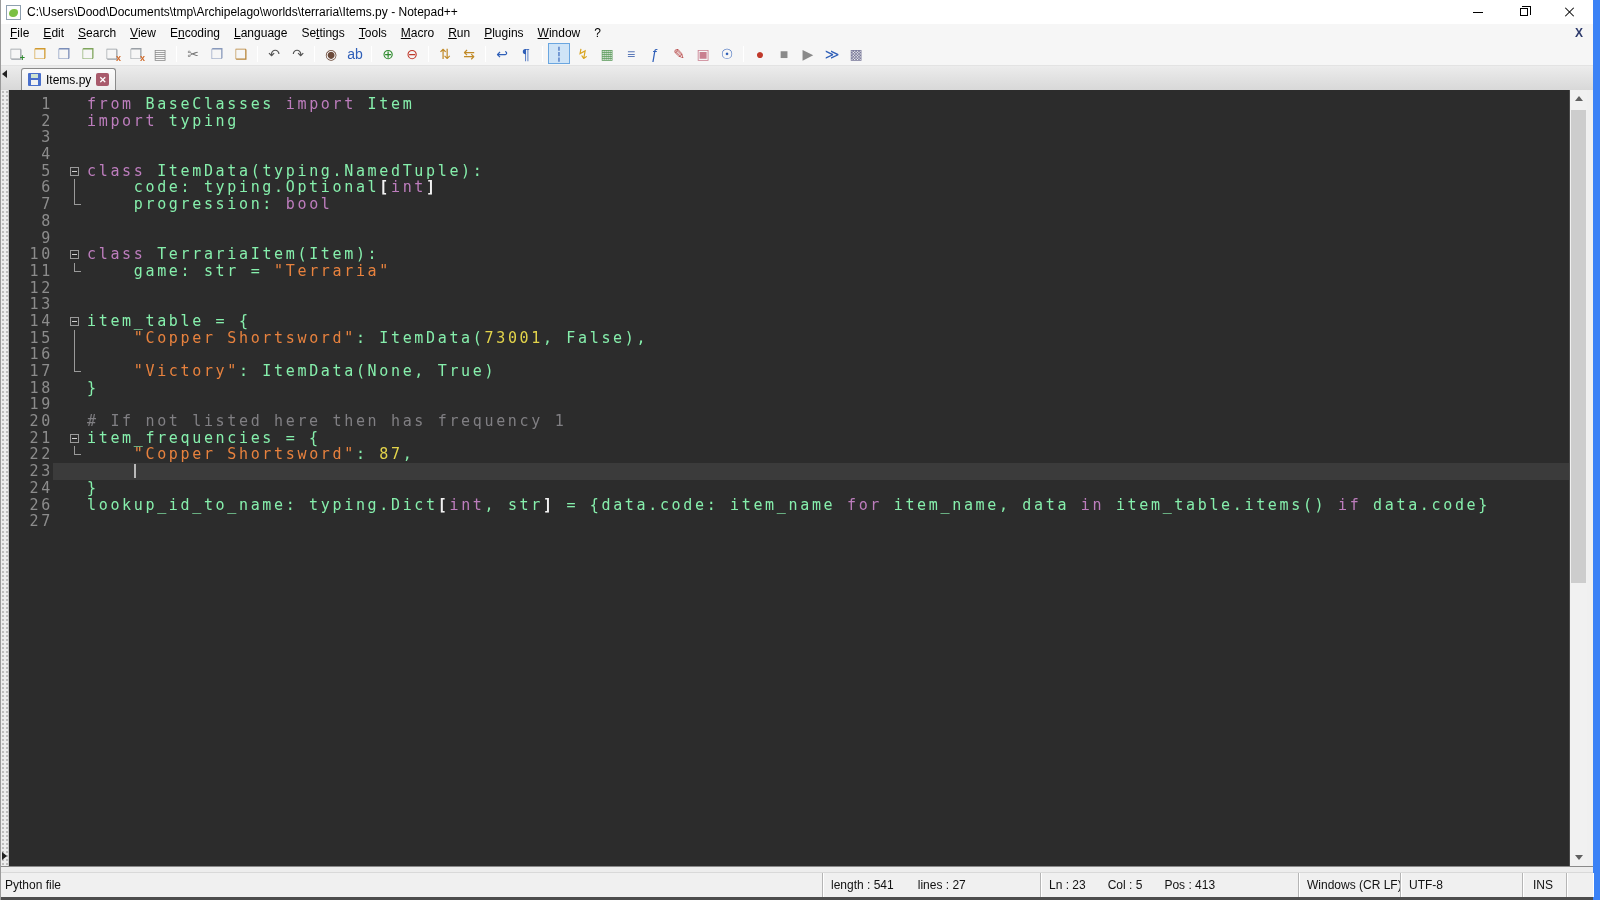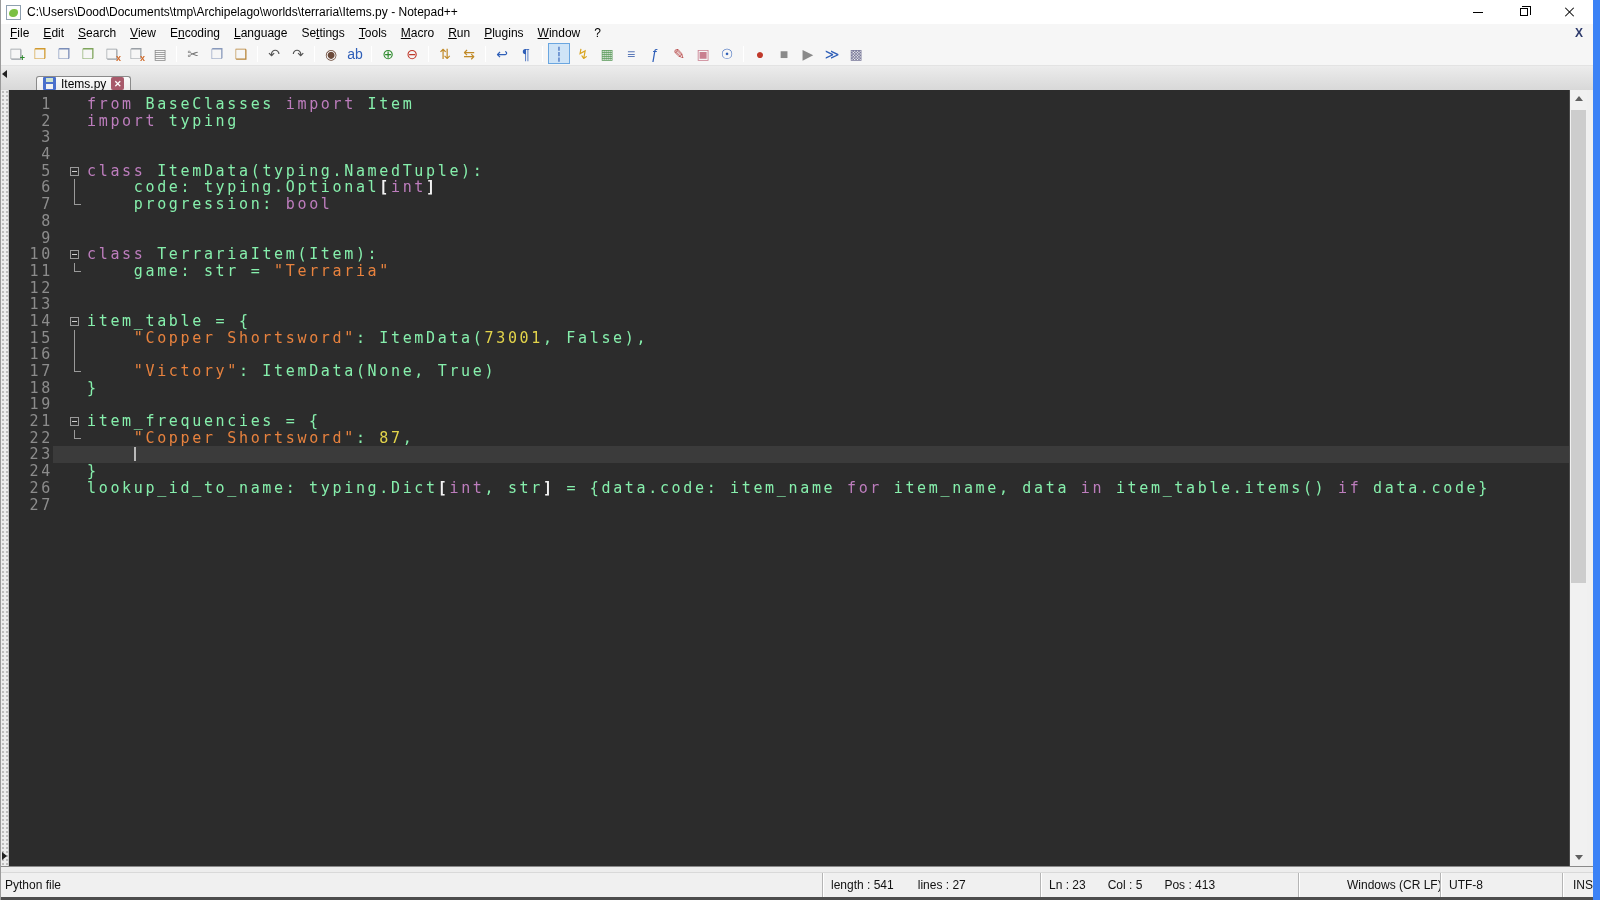--- a/index.html
+++ b/index.html
@@ -33,21 +33,21 @@
   .toolbar { height: 24px; flex: 0 0 24px; background: #f6f6f6; display: flex; align-items: center; padding-left: 3px; border-bottom: 1px solid #e3e3e3; }
   .tb-btn { width: 22px; height: 21px; display: flex; align-items: center; justify-content: center; position: relative; border: 1px solid transparent; margin: 0 1px; }
   .tb-btn.pressed { background: #cfe4f7; border: 1px solid #6aa6e0; }
   .tb-glyph { font-size: 14px; line-height: 14px; }
   .tb-badge { position: absolute; right: 1px; bottom: 0; font-size: 9px; font-weight: bold; line-height: 9px; }
   .tb-sep { width: 1px; height: 16px; background: #c6c6c6; margin: 0 4px; border-right: 1px solid #ffffff; }
 
   
   .tabbar { height: 24px; flex: 0 0 24px; background: linear-gradient(#ececec, #d8d8d8); display: flex; align-items: flex-end; position: relative; }
   .dock-arrow-left { position: absolute; left: 1px; top: 4px; width: 0; height: 0; border-top: 4px solid transparent; border-bottom: 4px solid transparent; border-right: 5px solid #222; }
-  .tab { margin-left: 35px; height: 14px; display: flex; align-items: center; gap: 5px; padding: 0 6px 0 6px; background: linear-gradient(#fbfbfb, #ededed); border: 1px solid #8a8a8a; border-bottom: none; border-radius: 3px 3px 0 0; font-size: 12px; color: #000; }
+  .tab { margin-left: 20px; height: 22px; display: flex; align-items: center; gap: 5px; padding: 0 6px 0 6px; background: linear-gradient(#fbfbfb, #ededed); border: 1px solid #8a8a8a; border-bottom: none; border-radius: 3px 3px 0 0; font-size: 12px; color: #000; }
   .floppy-icon { width: 13px; height: 13px; background: #4a70cc; position: relative; border-radius: 1px; }
   .floppy-icon::before { content: ""; position: absolute; left: 3px; top: 1px; width: 7px; height: 4px; background: #cfe4cf; }
   .floppy-icon::after { content: ""; position: absolute; left: 3px; bottom: 1px; width: 7px; height: 5px; background: #f2f2f2; }
   .tab-close { width: 13px; height: 13px; background: #a85a6b; border-radius: 2px; color: #fff; font-size: 9px; font-weight: bold; display: flex; align-items: center; justify-content: center; }
   .tab-close::before { content: "✕"; }
 
   
   .main-row { flex: 1 1 auto; display: flex; min-height: 0; }
   .left-strip { flex: 0 0 8px; background: #ededed; border-right: 1px solid #c9c9c9; position: relative;
     background-image: radial-gradient(circle, #bdbdbd 0.8px, transparent 1px); background-size: 4px 4px; }
@@ -81,21 +81,21 @@
   .sb-thumb { position: absolute; left: 1px; top: 20px; width: 15px; height: 473px; background: #cdcdcd; }
   .right-edge { flex: 0 0 6px; background: #f0f0f0; }
 
   
   .hstrip { flex: 0 0 6px; background: #ededed; border-top: 1px solid #8a8a8a; }
   .statusbar { flex: 0 0 28px; background: #f0f0f0; border-top: 1px solid #d9d9d9; border-bottom: 3px solid #4d4d4d; display: flex; align-items: stretch; font-size: 12px; color: #111; }
   .sb-cell { display: flex; align-items: center; border-right: 1px solid #b5b5b5; box-shadow: 1px 0 0 #ffffff; white-space: nowrap; overflow: hidden; }
   .sb-doc { flex: 0 0 822px; padding-left: 4px; }
   .sb-len { flex: 0 0 218px; padding-left: 8px; gap: 24px; }
   .sb-pos { flex: 0 0 258px; padding-left: 8px; gap: 22px; }
-  .sb-eol { flex: 0 0 102px; padding-left: 8px; margin-left: 40px; }
+  .sb-eol { flex: 0 0 102px; padding-left: 8px; }
   .sb-enc { flex: 0 0 122px; padding-left: 8px; }
   .sb-ins { flex: 0 0 44px; padding-left: 10px; }
   .sb-grip { flex: 1 1 auto; border-right: none; }
 </style>
 </head>
 <body>
 
 <div class="window">
 
   <div class="titlebar">
@@ -271,20 +271,21 @@
           <div class="code-row"><span class="ln">10</span><span class="foldcol"><span class="fold-start"></span></span><span class="codetext"><span class="tk-kw">class</span><span class="tk-def"> TerrariaItem(Item):</span></span></div>
           <div class="code-row"><span class="ln">11</span><span class="foldcol"><span class="fold-end"></span></span><span class="codetext"><span class="tk-def">    game: str = </span><span class="tk-str">"Terraria"</span></span></div>
           <div class="code-row"><span class="ln">12</span><span class="foldcol"></span><span class="codetext"></span></div>
           <div class="code-row"><span class="ln">13</span><span class="foldcol"></span><span class="codetext"></span></div>
           <div class="code-row"><span class="ln">14</span><span class="foldcol"><span class="fold-start"></span></span><span class="codetext"><span class="tk-def">item_table = {</span></span></div>
           <div class="code-row"><span class="ln">15</span><span class="foldcol"><span class="fold-mid"></span></span><span class="codetext"><span class="tk-def">    </span><span class="tk-str">"Copper Shortsword"</span><span class="tk-def">: ItemData(</span><span class="tk-num">73001</span><span class="tk-def">, False),</span></span></div>
           <div class="code-row"><span class="ln">16</span><span class="foldcol"><span class="fold-mid"></span></span><span class="codetext"></span></div>
           <div class="code-row"><span class="ln">17</span><span class="foldcol"><span class="fold-end"></span></span><span class="codetext"><span class="tk-def">    </span><span class="tk-str">"Victory"</span><span class="tk-def">: ItemData(None, True)</span></span></div>
           <div class="code-row"><span class="ln">18</span><span class="foldcol"></span><span class="codetext"><span class="tk-def">}</span></span></div>
           <div class="code-row"><span class="ln">19</span><span class="foldcol"></span><span class="codetext"></span></div>
+          <div class="code-row"><span class="ln">20</span><span class="foldcol"></span><span class="codetext"><span class="tk-com"># If not listed here then has frequency 1</span></span></div>
           <div class="code-row"><span class="ln">21</span><span class="foldcol"><span class="fold-start"></span></span><span class="codetext"><span class="tk-def">item_frequencies = {</span></span></div>
           <div class="code-row"><span class="ln">22</span><span class="foldcol"><span class="fold-end"></span></span><span class="codetext"><span class="tk-def">    </span><span class="tk-str">"Copper Shortsword"</span><span class="tk-def">: </span><span class="tk-num">87</span><span class="tk-def">,</span></span></div>
           <div class="code-row cur"><span class="ln">23</span><span class="foldcol"></span><span class="codetext"></span><span class="caret" style="left: 124.78px;"></span></div>
           <div class="code-row"><span class="ln">24</span><span class="foldcol"></span><span class="codetext"><span class="tk-def">}</span></span></div>
           <div class="code-row"><span class="ln">26</span><span class="foldcol"></span><span class="codetext"><span class="tk-def">lookup_id_to_name: typing.Dict</span><span class="tk-brk">[</span><span class="tk-kw">int</span><span class="tk-def">, str</span><span class="tk-brk">]</span><span class="tk-def"> = {data.code: item_name </span><span class="tk-kw">for</span><span class="tk-def"> item_name, data </span><span class="tk-kw">in</span><span class="tk-def"> item_table.items() </span><span class="tk-kw">if</span><span class="tk-def"> data.code}</span></span></div>
           <div class="code-row"><span class="ln">27</span><span class="foldcol"></span><span class="codetext"></span></div>
         </div>
     </div>
     <div class="scrollbar">
       <div class="sb-arrow sb-up">

